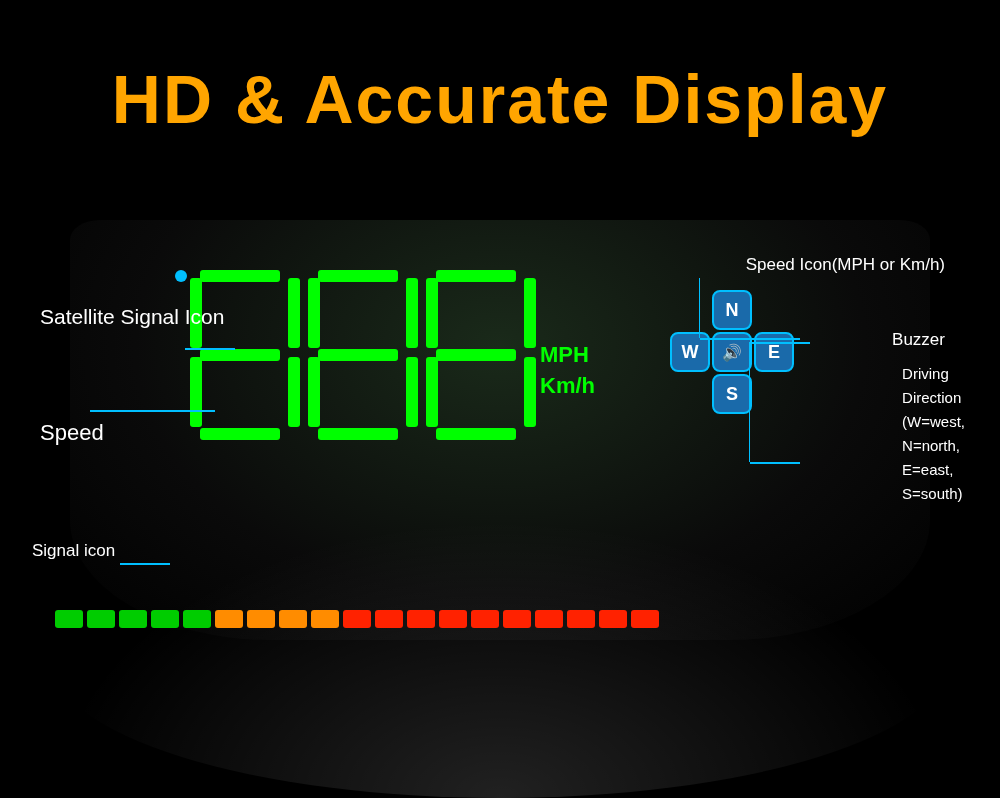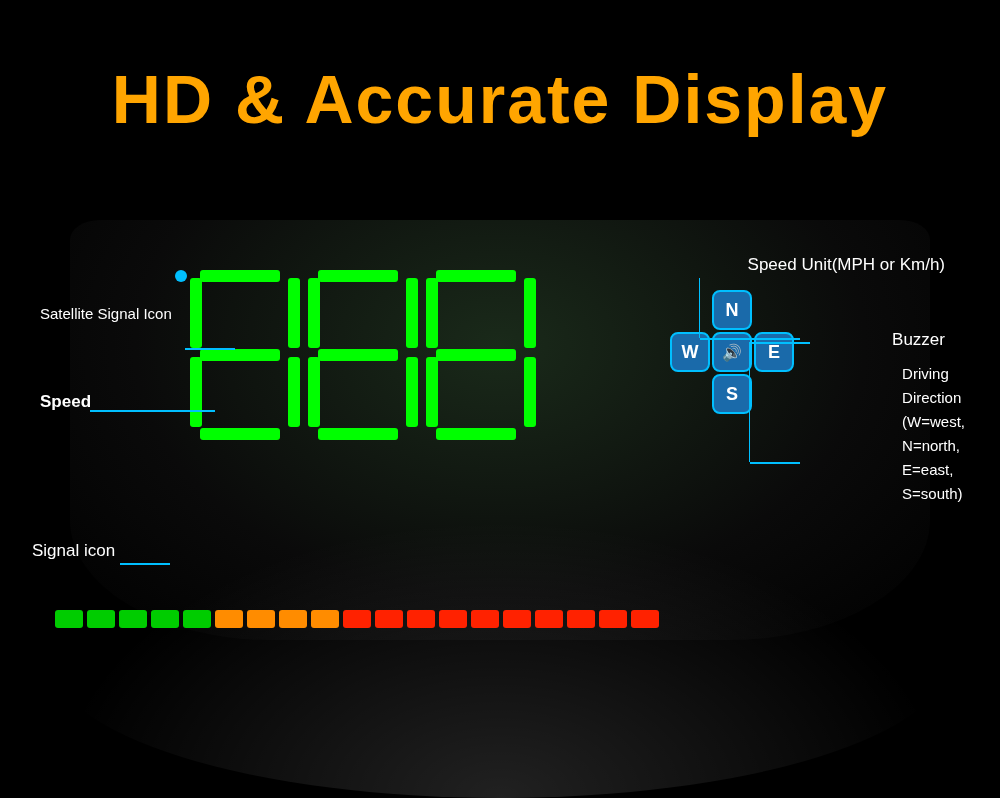--- a/index.html
+++ b/index.html
@@ -181,20 +181,24 @@
       <div class="seg seg-top"></div>
       <div class="seg seg-tl"></div>
       <div class="seg seg-tr"></div>
       <div class="seg seg-mid"></div>
       <div class="seg seg-bl"></div>
       <div class="seg seg-br"></div>
       <div class="seg seg-bot"></div>
     </div>
   </div>
 
+  <div class="speed-unit-display">
+    <div>MPH</div>
+    <div>Km/h</div>
+  </div>
 
   <div class="compass">
 
     <div class="compass-btn empty"></div>
     <div class="compass-btn dir">N</div>
     <div class="compass-btn empty"></div>
 
     <div class="compass-btn dir">W</div>
     <div class="compass-btn buzzer">
       <span style="font-size:16px;">🔊</span>
@@ -226,33 +230,33 @@
   <div style="width:28px;height:18px;background:#FF2200;border-radius:3px;"></div>
   <div style="width:28px;height:18px;background:#FF2200;border-radius:3px;"></div>
   <div style="width:28px;height:18px;background:#FF2200;border-radius:3px;"></div>
   <div style="width:28px;height:18px;background:#FF2200;border-radius:3px;"></div>
   <div style="width:28px;height:18px;background:#FF2200;border-radius:3px;"></div>
   <div style="width:28px;height:18px;background:#FF2200;border-radius:3px;"></div>
   <div style="width:28px;height:18px;background:#FF2200;border-radius:3px;"></div>
   <div style="width:28px;height:18px;background:#FF2200;border-radius:3px;"></div>
 </div>
 
-<div style="position:absolute;top:305px;left:40px;color:#fff;font-size:15px;">Satellite Signal Icon</div>
+<div style="position:absolute;top:305px;left:40px;color:#fff;font-size:21px;">Satellite Signal Icon</div>
 
 <div style="position:absolute;top:348px;left:185px;width:50px;height:1.5px;background:#00BFFF;"></div>
 
-<div style="position:absolute;top:392px;left:40px;color:#fff;font-size:17px;font-weight:bold;">Speed</div>
+<div style="position:absolute;top:420px;left:40px;color:#fff;font-size:22px;">Speed</div>
 
 <div style="position:absolute;top:410px;left:90px;width:125px;height:1.5px;background:#00BFFF;"></div>
 
 <div style="position:absolute;top:541px;left:32px;color:#fff;font-size:17px;">Signal icon</div>
 
 <div style="position:absolute;top:563px;left:120px;width:50px;height:1.5px;background:#00BFFF;"></div>
 
-<div style="position:absolute;top:255px;right:55px;color:#fff;font-size:17px;text-align:right;">Speed Unit(MPH or Km/h)</div>
+<div style="position:absolute;top:255px;right:55px;color:#fff;font-size:17px;text-align:right;">Speed Icon(MPH or Km/h)</div>
 
 <div style="position:absolute;top:278px;right:300px;width:1.5px;height:60px;background:#00BFFF;"></div>
 
 <div style="position:absolute;top:338px;right:200px;width:100px;height:1.5px;background:#00BFFF;"></div>
 
 <div style="position:absolute;top:330px;right:55px;color:#fff;font-size:17px;">Buzzer</div>
 
 <div style="position:absolute;top:362px;right:35px;color:#fff;font-size:15px;text-align:left;line-height:1.6;white-space:pre-line;">Driving
 Direction
 (W=west,

